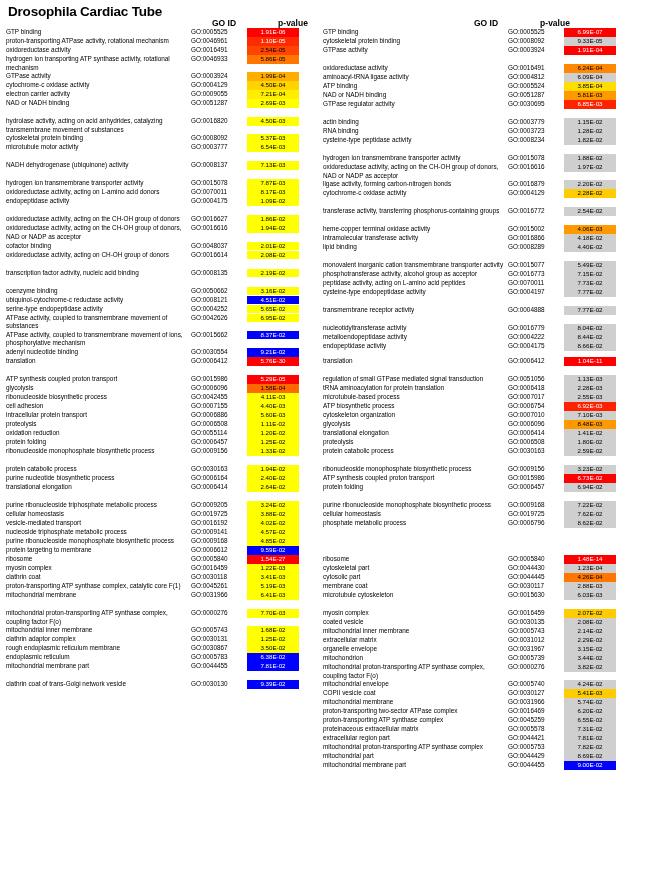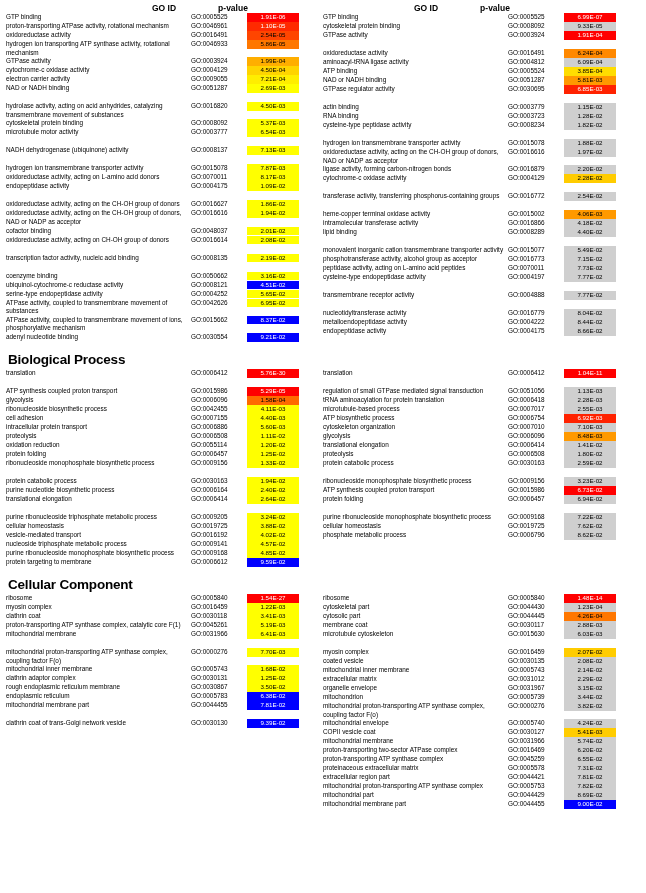--- a/index.html
+++ b/index.html
@@ -25,20 +25,21 @@
     letter-spacing: -0.2px;
   }
   .title-left { width: 320px; padding-left: 2px; }
   .title-right { width: 320px; text-align: center; padding-right: 30px;}
   .colhdr-row {
     display: flex;
     width: 100%;
     font-size: 8.5px;
     font-weight: bold;
     margin-top: -1px;
+    justify-content: center;
   }
   .hdr-term { width: 146px; }
   .hdr-go { width: 56px; }
   .hdr-p { width: 50px; text-align: center; }
   .hdr-gapmid { width: 10px; }
   .section-title {
     font-size: 13.5px;
     font-weight: bold;
     margin: 10px 0 2px 2px;
     letter-spacing: -0.2px;
@@ -74,20 +75,21 @@
     white-space: nowrap;
     font-size: 6.2px;
   }
 </style>
 </head>
 <body>
 
 <div class="page">
 
   <div class="titles">
+    <div class="title-left">Drosophila Cardiac Tube</div>
   </div>
 
   <div class="colhdr-row">
     <div class="hdr-term"></div>
     <div class="hdr-go">GO ID</div>
     <div class="hdr-p">p-value</div>
     <div class="hdr-gapmid"></div>
     <div class="hdr-term"></div>
     <div class="hdr-go">GO ID</div>
     <div class="hdr-p">p-value</div>
@@ -428,21 +430,20 @@
             <div class="goid">GO:0004222</div>
             <div class="pval" style="background: rgb(207, 207, 207); color: rgb(0, 0, 0);">8.44E-02</div>
           </div>
           <div class="row">
             <div class="term">endopeptidase activity</div>
             <div class="goid">GO:0004175</div>
             <div class="pval" style="background: rgb(207, 207, 207); color: rgb(0, 0, 0);">8.66E-02</div>
           </div>
         </div>
       </div>
-      <div class="section-title">Biological Process</div>
       <div class="grid">
         <div class="col">
           <div class="row">
             <div class="term">translation</div>
             <div class="goid">GO:0006412</div>
             <div class="pval" style="background: rgb(255, 0, 0); color: rgb(255, 255, 255);">5.76E-30</div>
           </div>
           <div class="row">
             <div class="term"></div>
             <div class="goid"></div>
@@ -640,21 +641,20 @@
             <div class="goid">GO:0019725</div>
             <div class="pval" style="background: rgb(207, 207, 207); color: rgb(0, 0, 0);">7.62E-02</div>
           </div>
           <div class="row">
             <div class="term">phosphate metabolic process</div>
             <div class="goid">GO:0006796</div>
             <div class="pval" style="background: rgb(207, 207, 207); color: rgb(0, 0, 0);">8.62E-02</div>
           </div>
         </div>
       </div>
-      <div class="section-title">Cellular Component</div>
       <div class="grid">
         <div class="col">
           <div class="row">
             <div class="term">ribosome</div>
             <div class="goid">GO:0005840</div>
             <div class="pval" style="background: rgb(255, 0, 0); color: rgb(255, 255, 255);">1.54E-27</div>
           </div>
           <div class="row">
             <div class="term">myosin complex</div>
             <div class="goid">GO:0016459</div>

